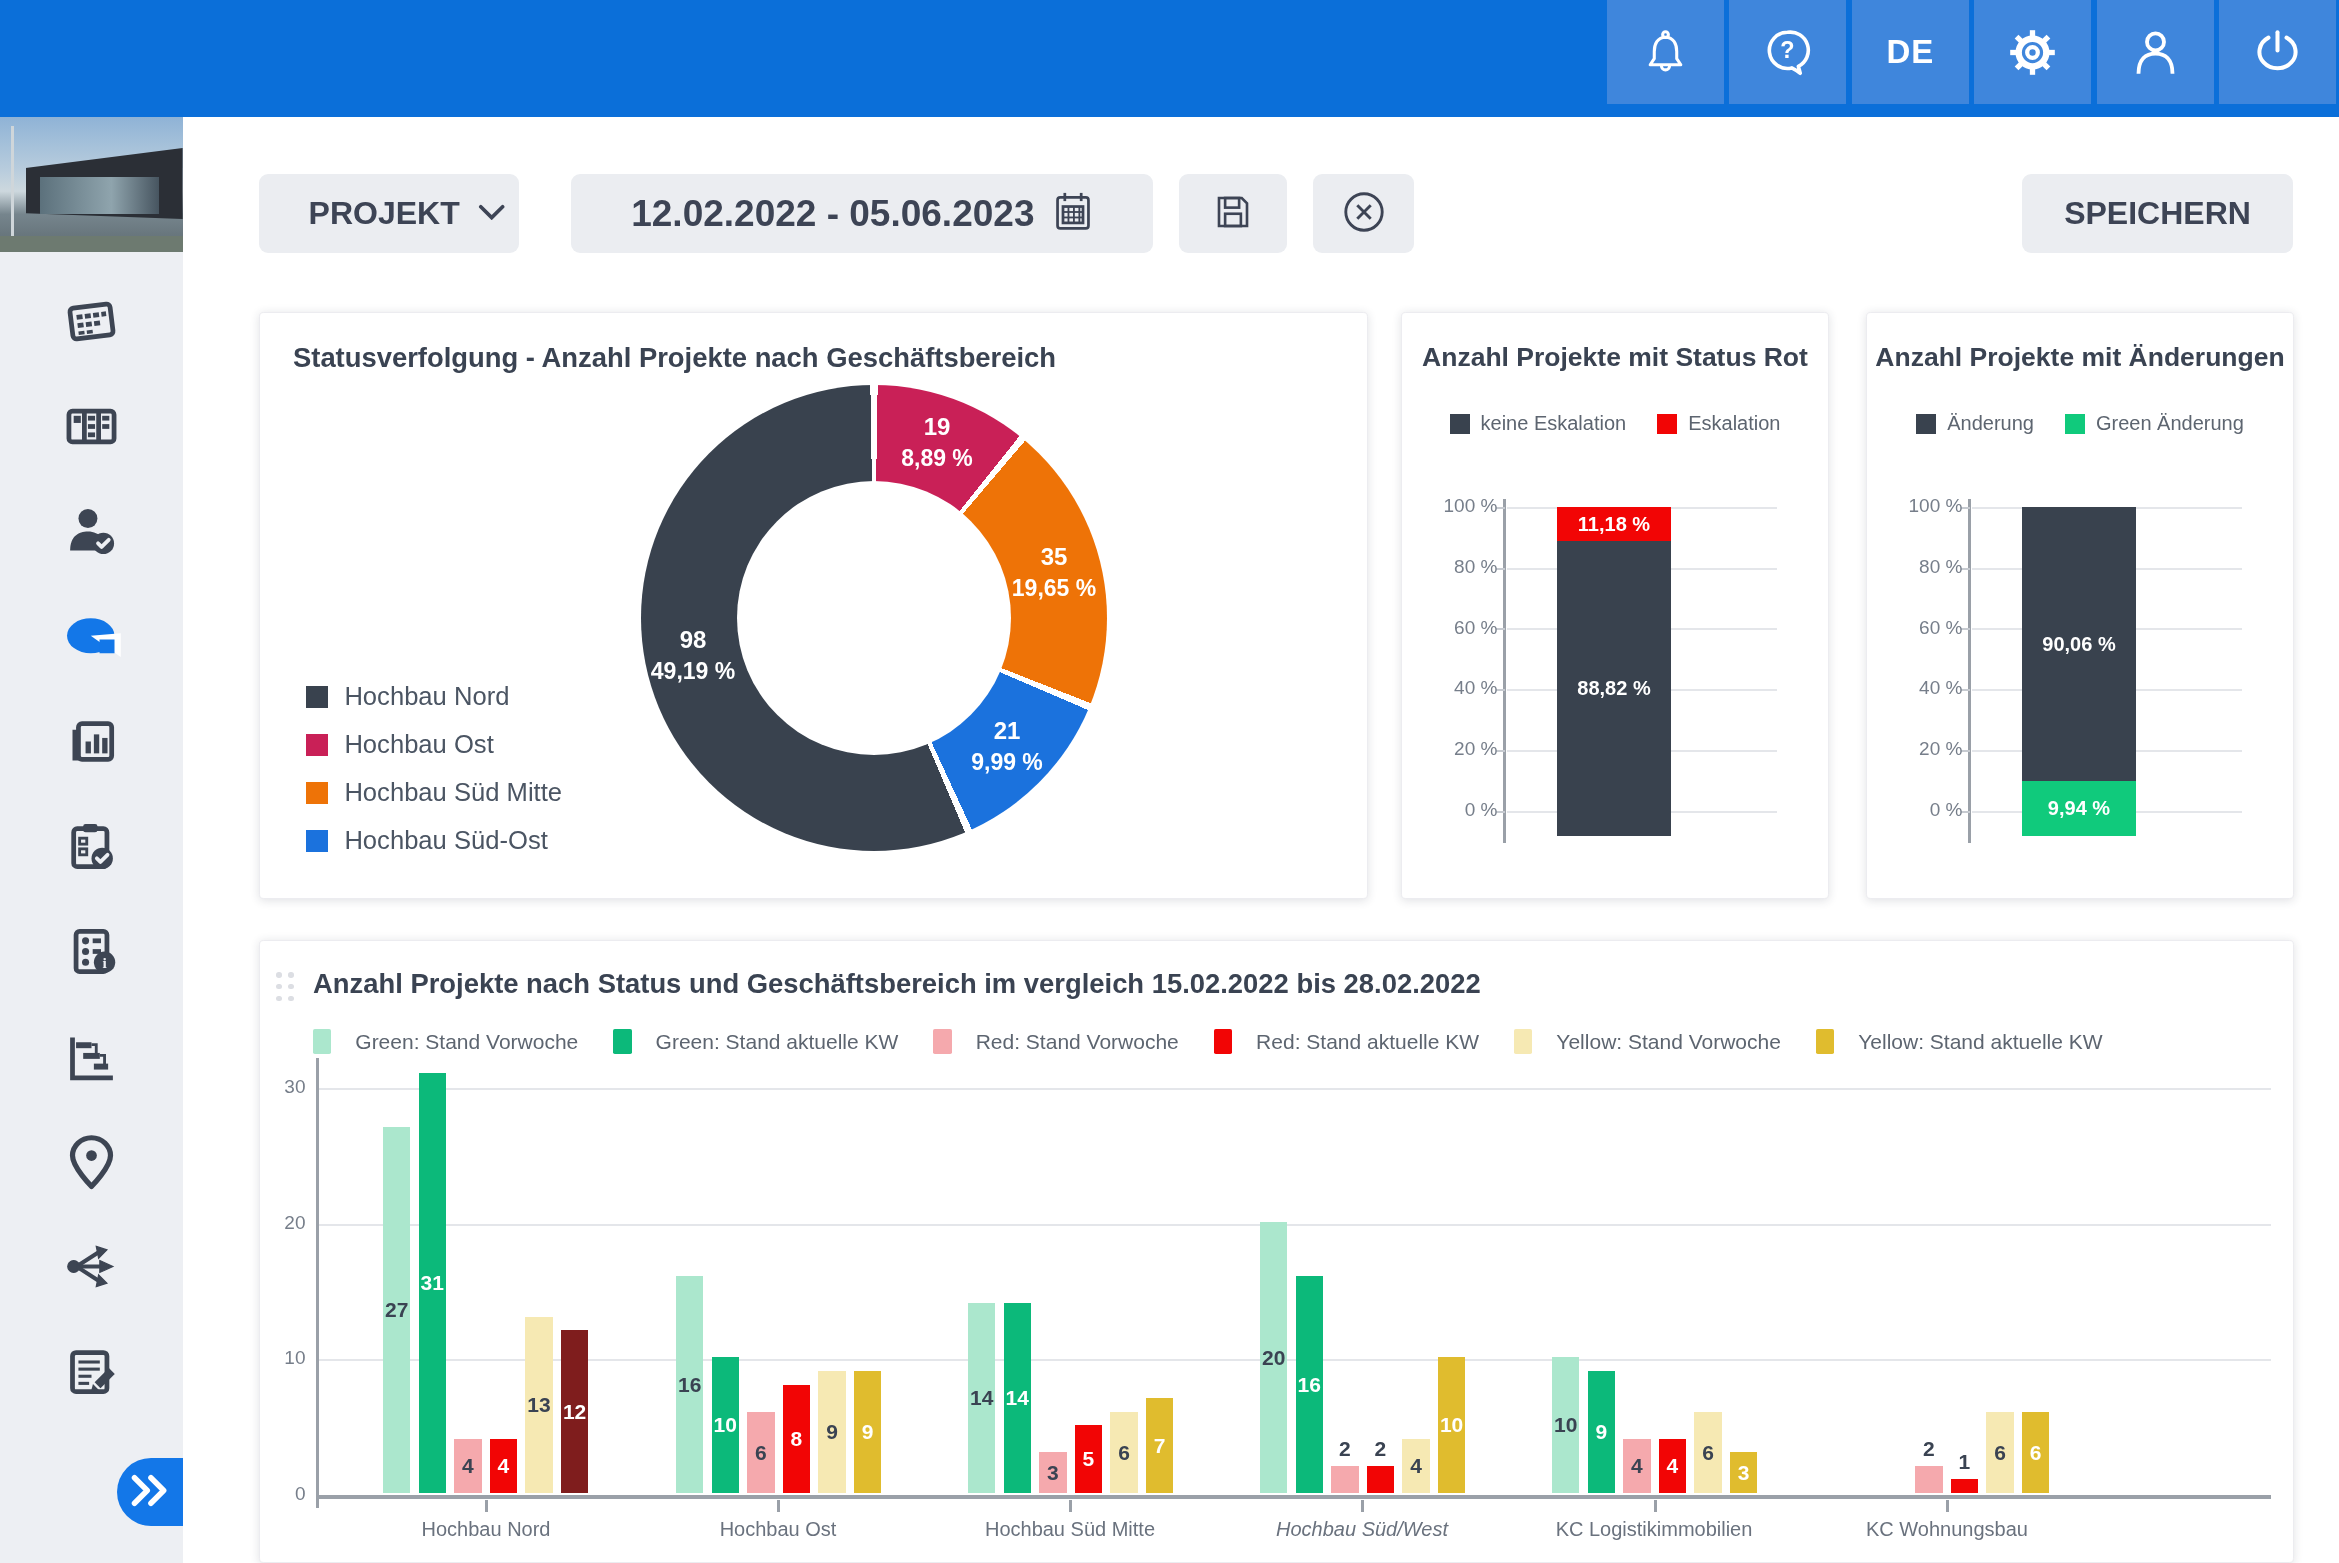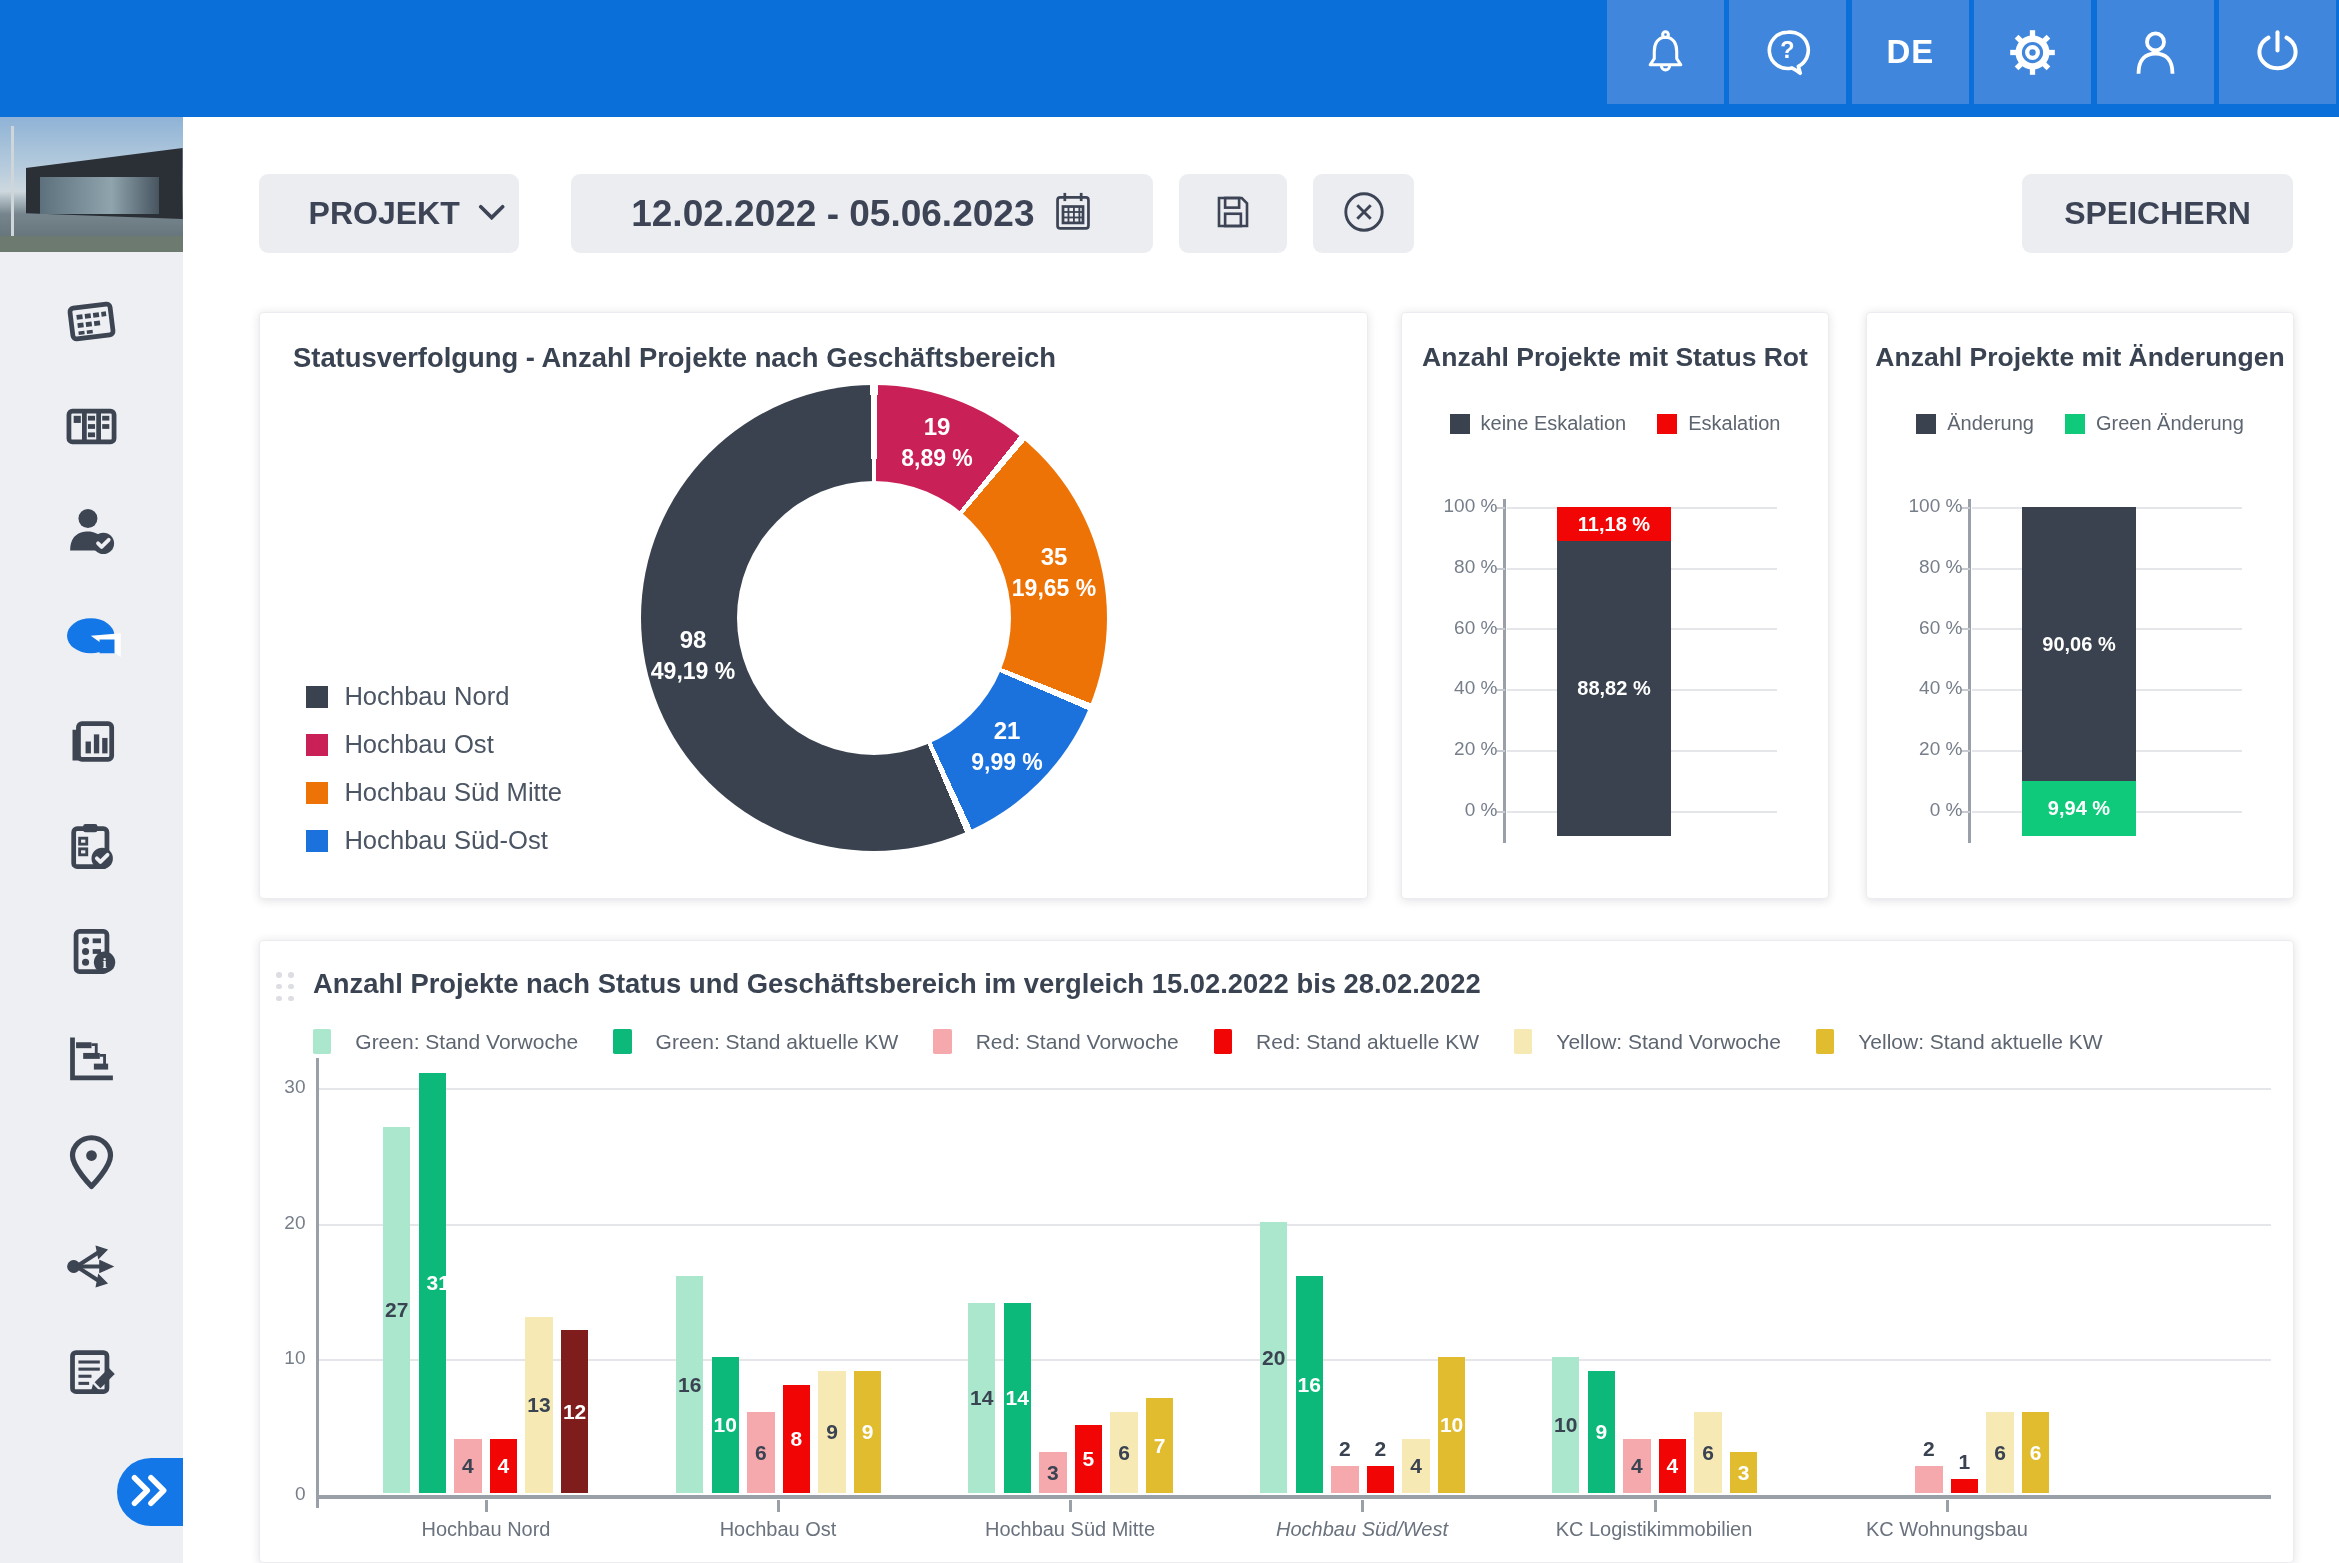--- a/index.html
+++ b/index.html
@@ -539,21 +539,21 @@
           <div class="vaxis" style="left: 56px; top: 117px; height: 450px;"></div>
           <div style="position: absolute; left: 58px; top: 554px; width: 1953px; height: 3.7px; background: rgb(154, 160, 168);"></div>
           <div class="group" style="left: 123px;">
             <div class="slot">
               <div class="bar" style="height: 366px; background: rgb(171, 231, 205);">
                 <span class="v" style="color: rgb(58, 67, 82);">27</span>
               </div>
             </div>
             <div class="slot">
               <div class="bar" style="height: 420px; background: rgb(12, 185, 122);">
-                <span class="v" style="color: rgb(255, 255, 255); margin-left: 6px;">31</span>
+                <span class="v" style="color: rgb(255, 255, 255);">31</span>
               </div>
             </div>
             <div class="slot">
               <div class="bar" style="height: 54px; background: rgb(245, 169, 173);">
                 <span class="v" style="color: rgb(58, 67, 82);">4</span>
               </div>
             </div>
             <div class="slot">
               <div class="bar" style="height: 54px; background: rgb(242, 5, 5);">
                 <span class="v" style="color: rgb(255, 255, 255);">4</span>

